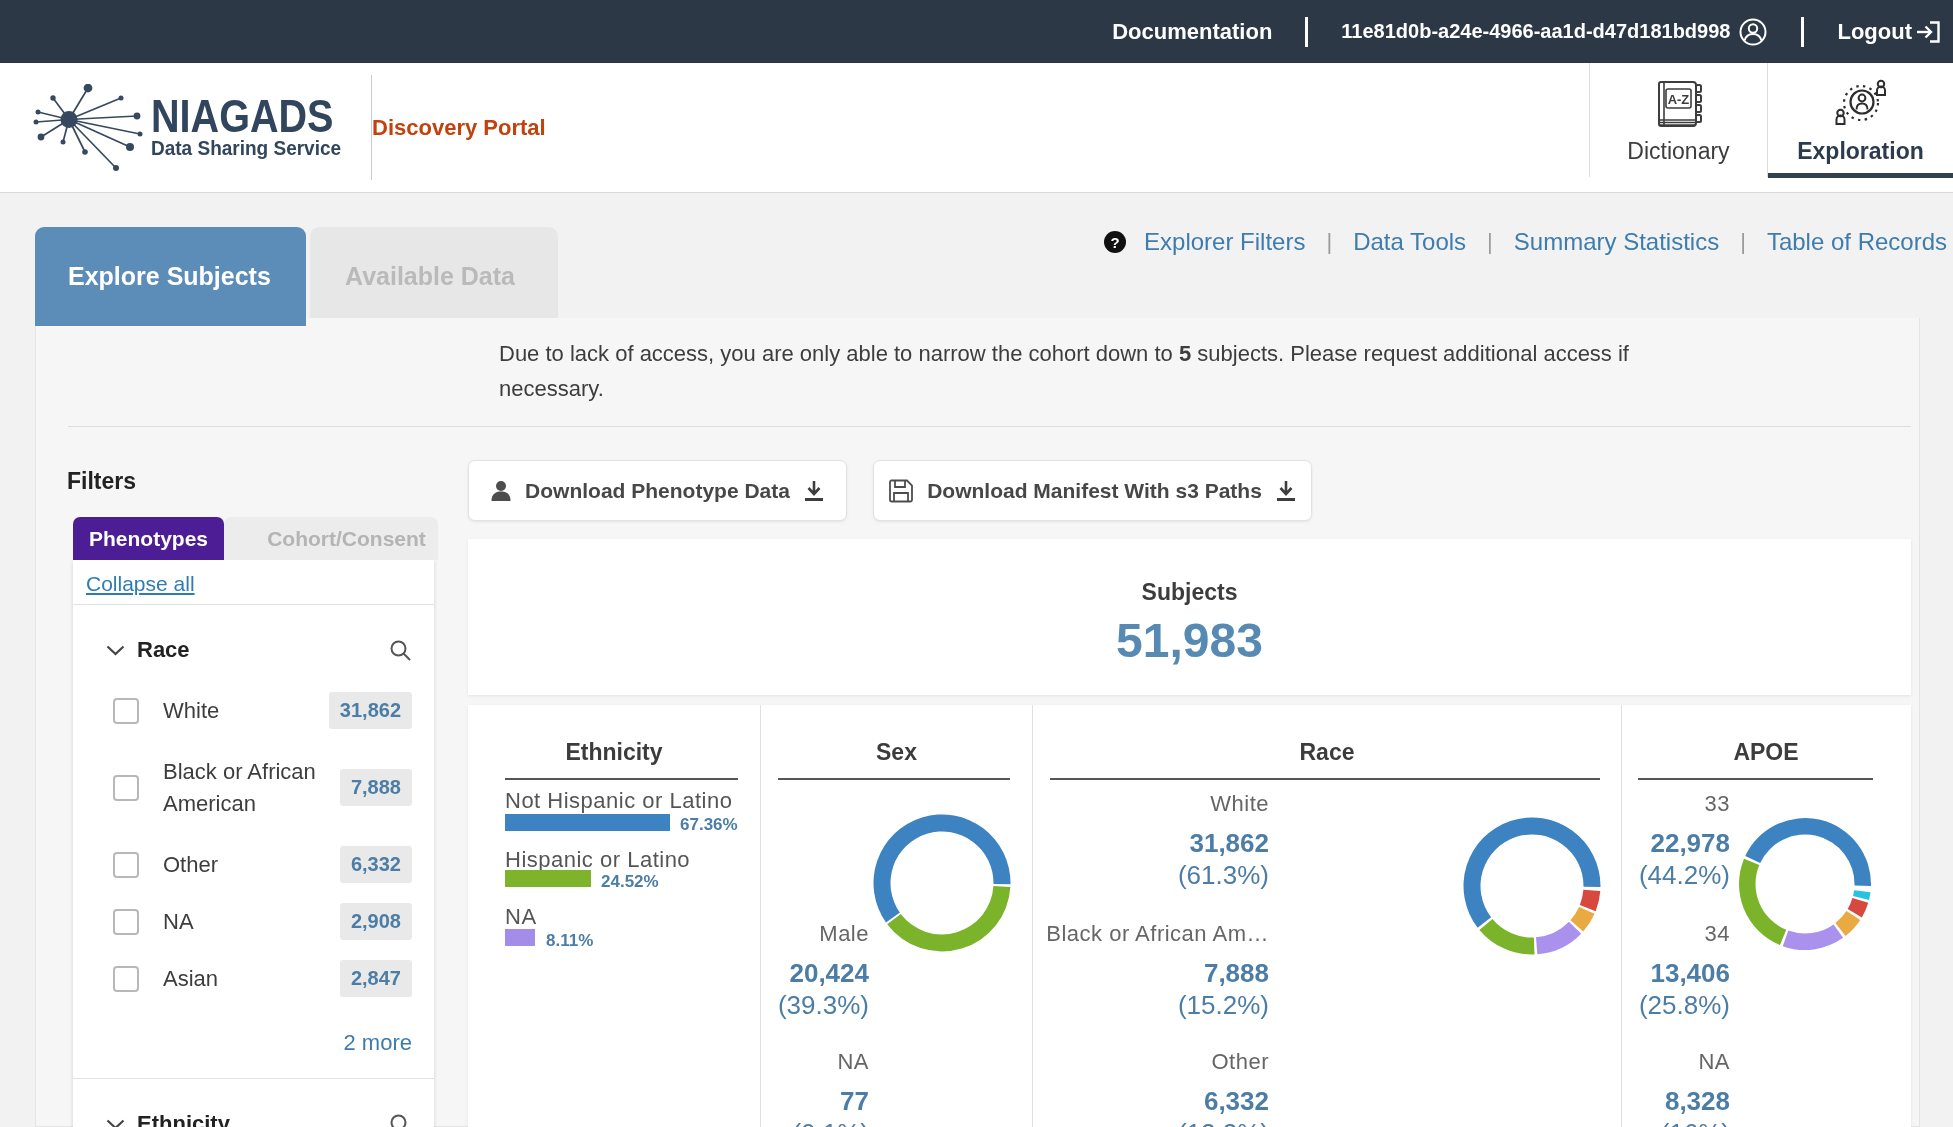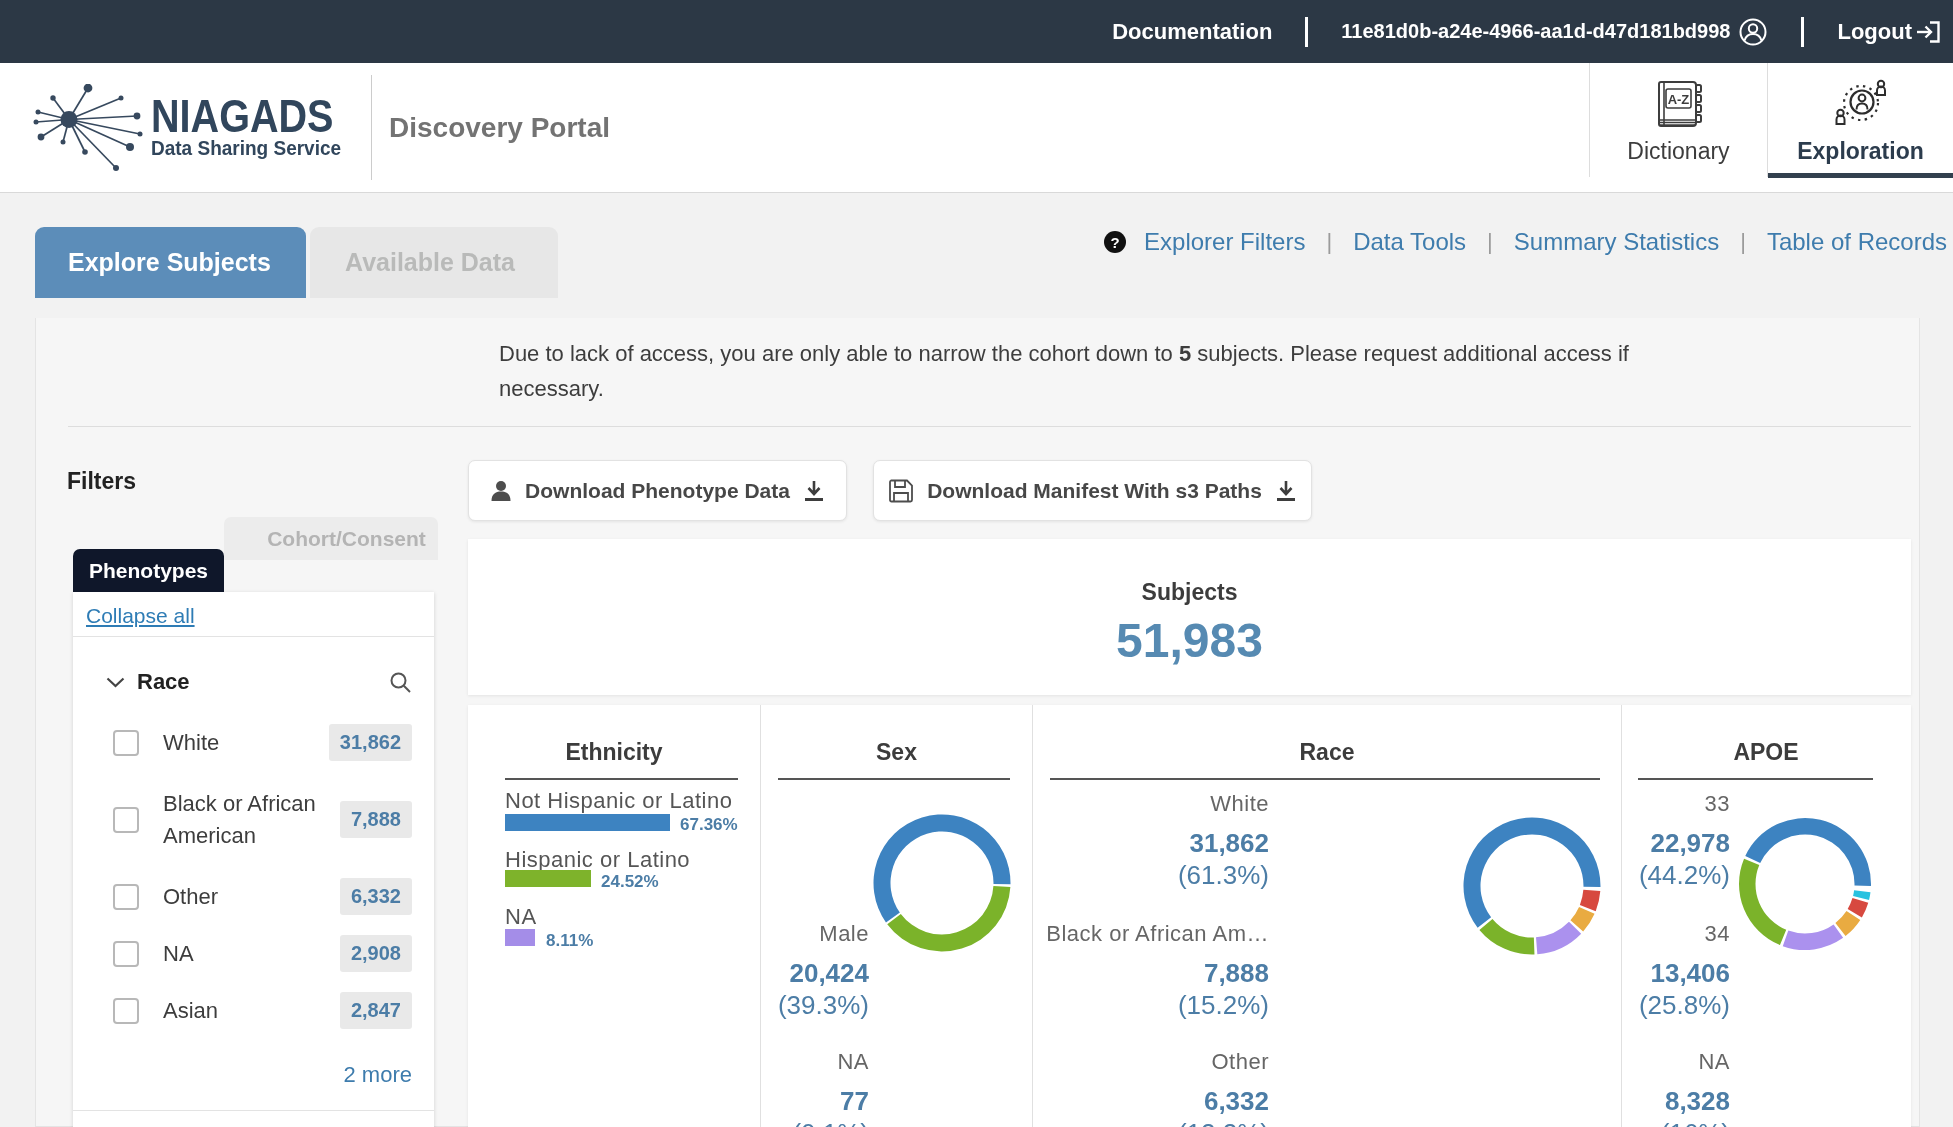--- a/index.html
+++ b/index.html
@@ -9,48 +9,48 @@
 .topbar { height:63px; background:#2c3845; display:flex; align-items:center; justify-content:flex-end; color:#fff; font-size:22px; font-weight:700; padding-right:12px; }
 .topbar .sep { width:3px; height:30px; background:#fff; margin:0 33px; }
 .topbar .uuid { display:flex; align-items:center; gap:8px; font-size:20px; }
 
 .header { height:130px; background:#fff; border-bottom:1px solid #d9d9d9; display:flex; position:relative; }
 .logo-wrap { display:flex; align-items:center; padding-left:33px; }
 .logo-text { margin-left:6px; color:#31465c; }
 .logo-text .big { font-size:46px; font-weight:700; line-height:42px; transform:scaleX(0.86); transform-origin:left center; width:206px; }
 .logo-text .small { font-size:20px; font-weight:700; transform:scaleX(0.95); transform-origin:left center; }
 .hdr-div { width:1px; background:#ccc; height:105px; align-self:center; margin-left:14px; }
-.portal { font-size:28px; font-weight:700; color:#737373; align-self:center; margin-left:17px; }
+.portal { font-size:22px; font-weight:700; color:#c2410c; align-self:center; }
 .hdr-tabs { position:absolute; right:0; top:0; height:114px; display:flex; }
 .hdr-tab { width:178px; border-left:1px solid #ddd; display:flex; flex-direction:column; align-items:center; justify-content:center; position:relative; }
 .hdr-tab.exp { width:186px;font-weight:bold; }
 .hdr-tab .lab { font-size:23px; color:#3d3d3d; margin-top:6px; }
 .hdr-tab.exp .lab { color:#2c3c4d; }
 .hdr-tab.exp::after { content:""; position:absolute; left:0; right:0; bottom:-1px; height:5px; background:#32404e; }
 
 .main { position:relative; padding:0 33px 0 35px; }
 .tabs-row { position:relative; height:125px; }
-.tab { position:absolute; top:34px; height:71px; font-size:25px; font-weight:700; border-radius:9px 9px 0 0; display:flex; align-items:center; }
+.tab { position:absolute; top:34px; height:99px; font-size:25px; font-weight:700; border-radius:9px 9px 0 0; display:flex; align-items:center; }
 .tab.active { left:0; width:271px; background:#5c8db9; color:#fff; padding-left:33px; z-index:2; }
 .tab.idle { left:275px; width:248px; background:#e7e7e7; color:#b9bab9; padding-left:35px; }
 .help-row { position:absolute; right:-27px; top:35px; display:flex; align-items:center; font-size:24px; color:#3e7cad; }
 .help-row .bar { color:#9b9b9b; margin:0 21px; font-size:22px; }
 .qbadge { width:22px; height:22px; background:#111; border-radius:50%; color:#fff; font-size:15px; font-weight:700; display:flex; align-items:center; justify-content:center; margin-right:18px; }
 .panel { background:#f6f6f6; border:1px solid #e4e4e4; border-top:none; height:809px; position:relative; }
 
 .access-row { display:flex; padding:24px 0 0 428px; }
 .btn-access { width:244px; height:62px; background:#fff; border:2px solid #555; border-radius:5px; font-size:22px; font-weight:700; color:#333; display:flex; align-items:center; justify-content:center; }
 .access-msg { margin-left:35px; width:1175px; font-size:22px; color:#3d3d3d; line-height:35px; margin-top:-6px; }
 .panel .hr { height:1px; background:#ddd; margin:20px 8px 0 32px; }
 
 .filters-col { position:absolute; left:67px; top:242px; width:400px; }
 .filters-title { font-size:23px; font-weight:700; color:#222; margin:33px 0 22px 0; }
 .ftabs { display:flex; margin-left:6px; }
 .ftab { height:43px; border-radius:7px 7px 0 0; font-size:21px; font-weight:700; display:flex; align-items:center; justify-content:center; }
-.ftab.on { background:#0f172a; color:#fff; width:151px;margin-top:32px; }
+.ftab.on { background:#4c1d95; color:#fff; width:151px; }
 .ftab.off { background:#ececec; color:#b4b4b4; width:214px;padding-left:31px; }
 .fbox { background:#fff; width:361px; margin-left:6px; box-shadow:0 1px 4px rgba(0,0,0,0.15); min-height:600px; }
 .collapse-row { height:45px; padding:12px 0 0 13px; border-bottom:1px solid #e3e3e3; }
 .collapse-row a { color:#2e7cb5; font-size:21px; text-decoration:underline; }
 .fgroup { padding:0 0 0 0; }
 .fgroup-head { display:flex; align-items:center; padding:32px 22px 19px 33px; }
 .fgroup-head .name { font-size:22px; font-weight:700; color:#222; margin-left:12px; }
 .fgroup-head .mag { margin-left:auto; }
 .frow { display:flex; align-items:center; padding:0 22px 0 40px; height:57px; }
 .frow.two { height:97px; }

